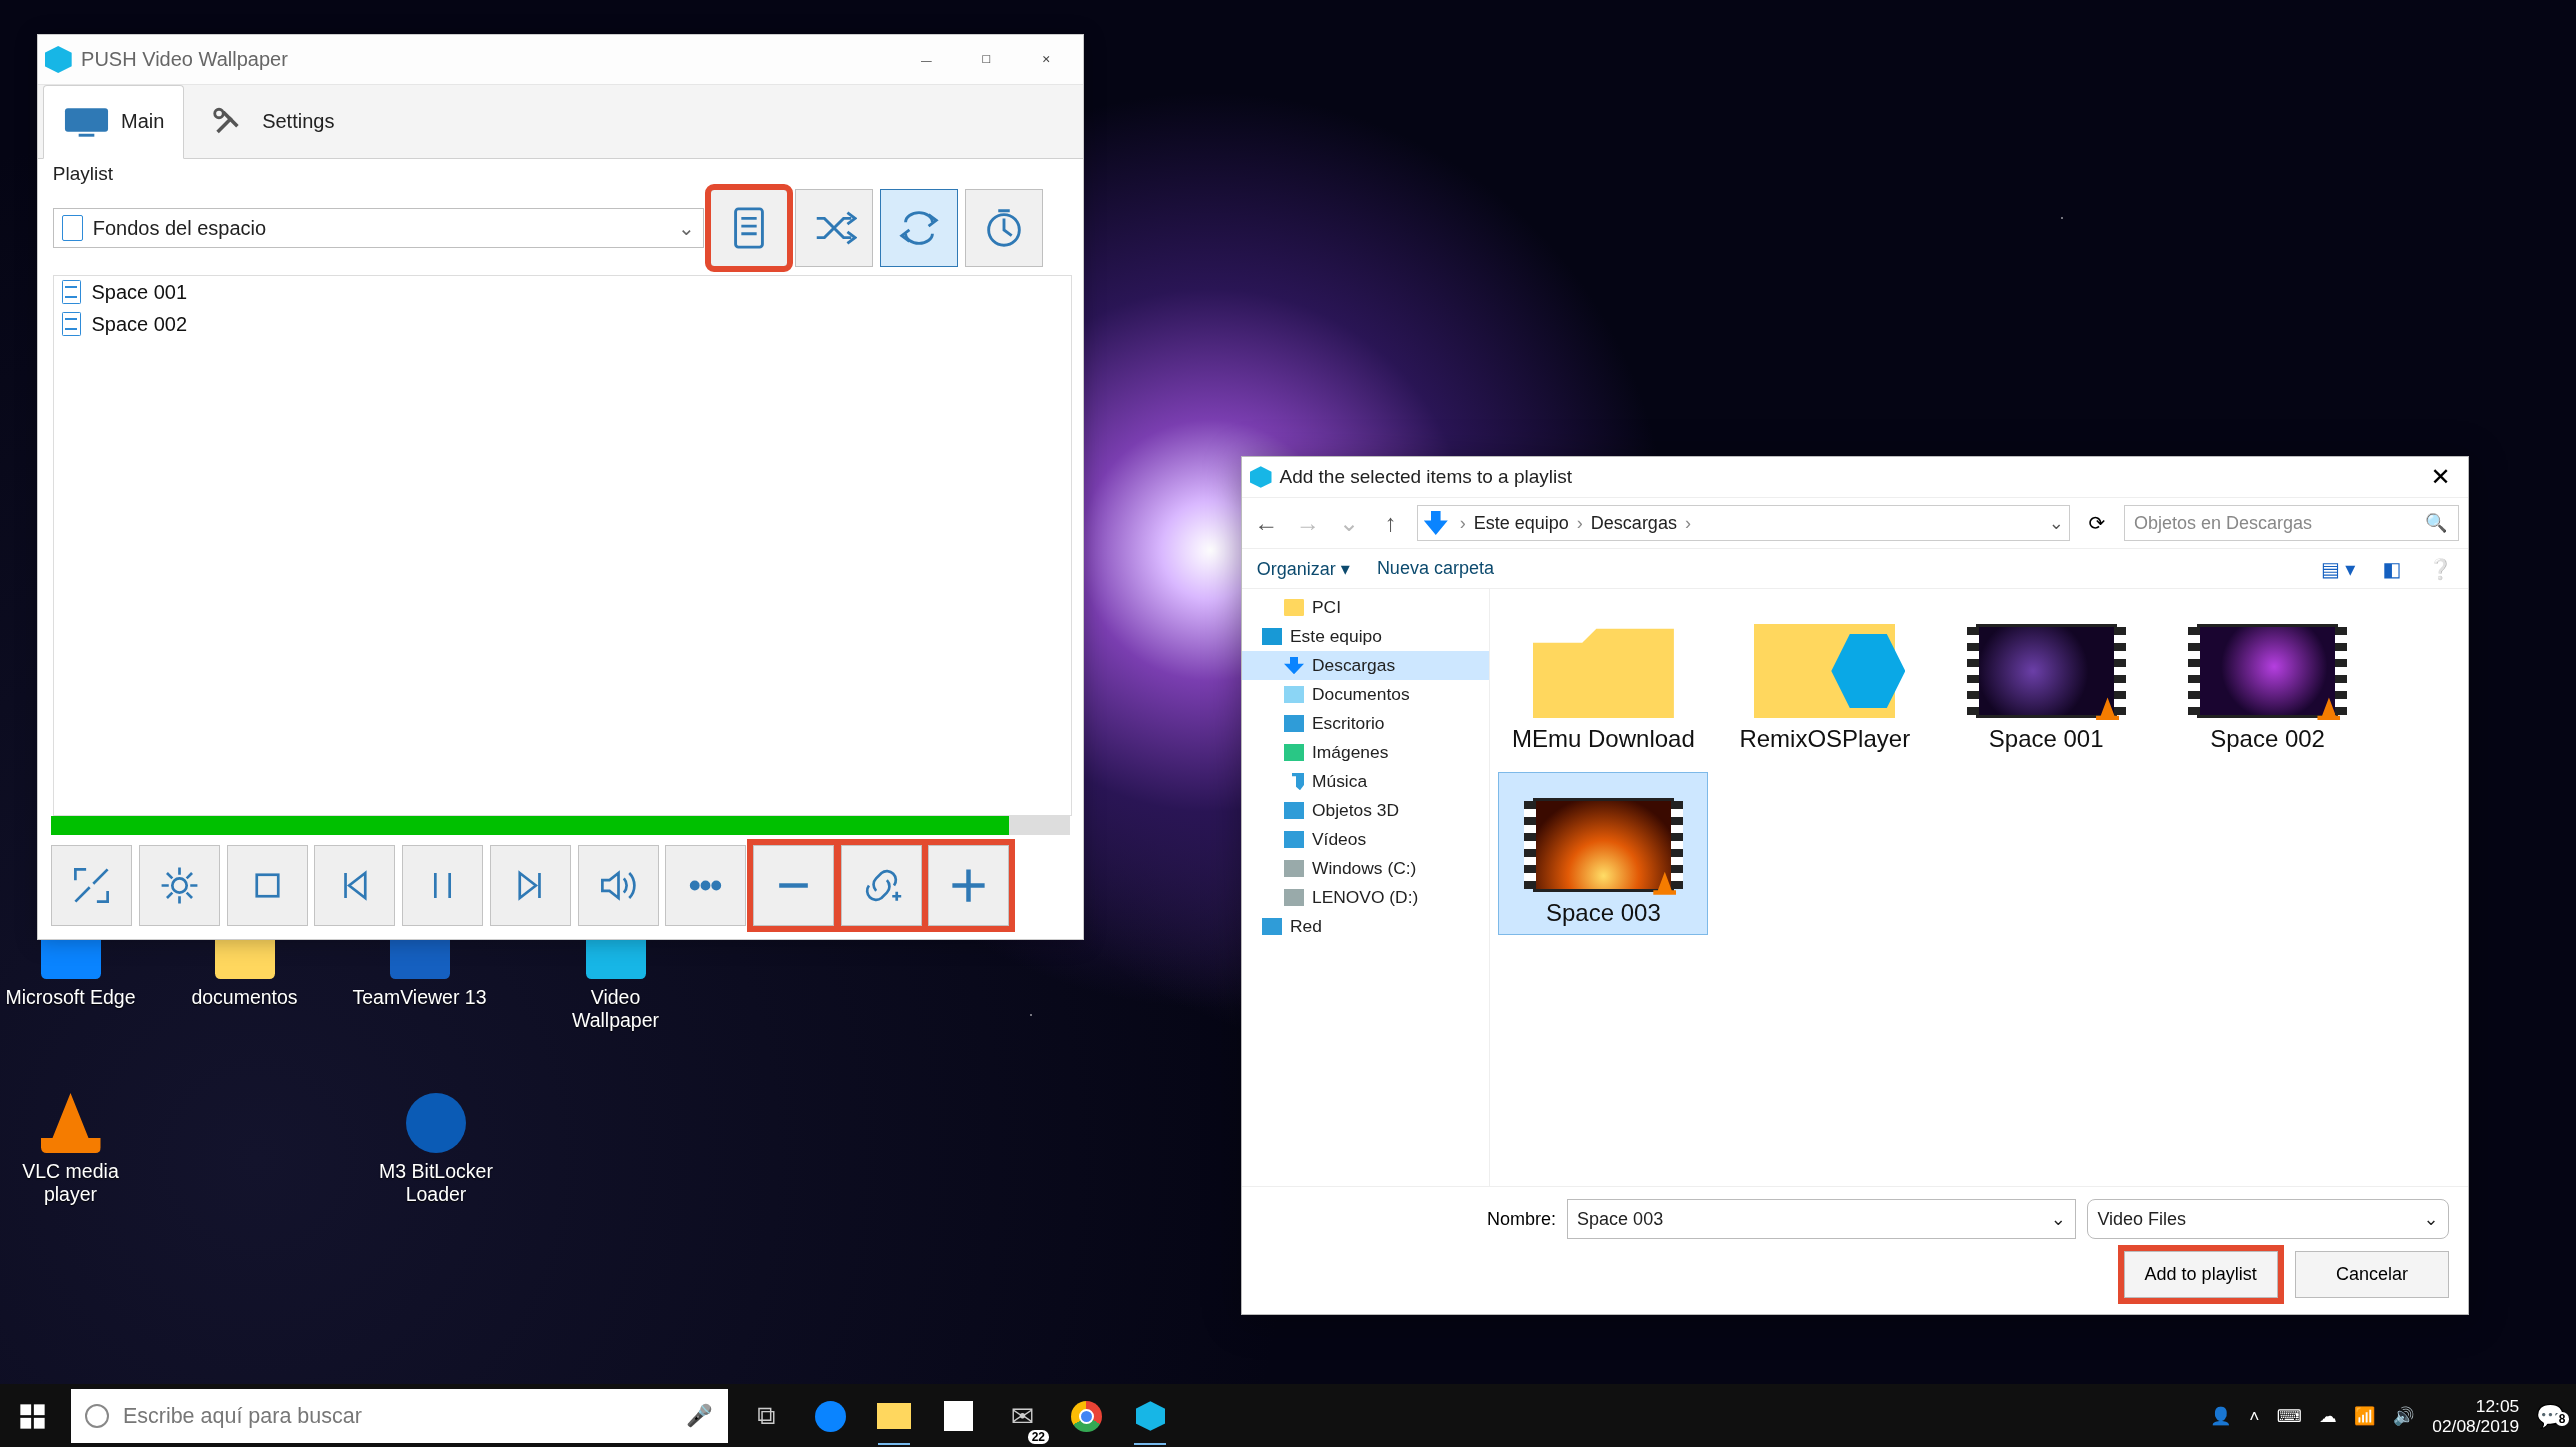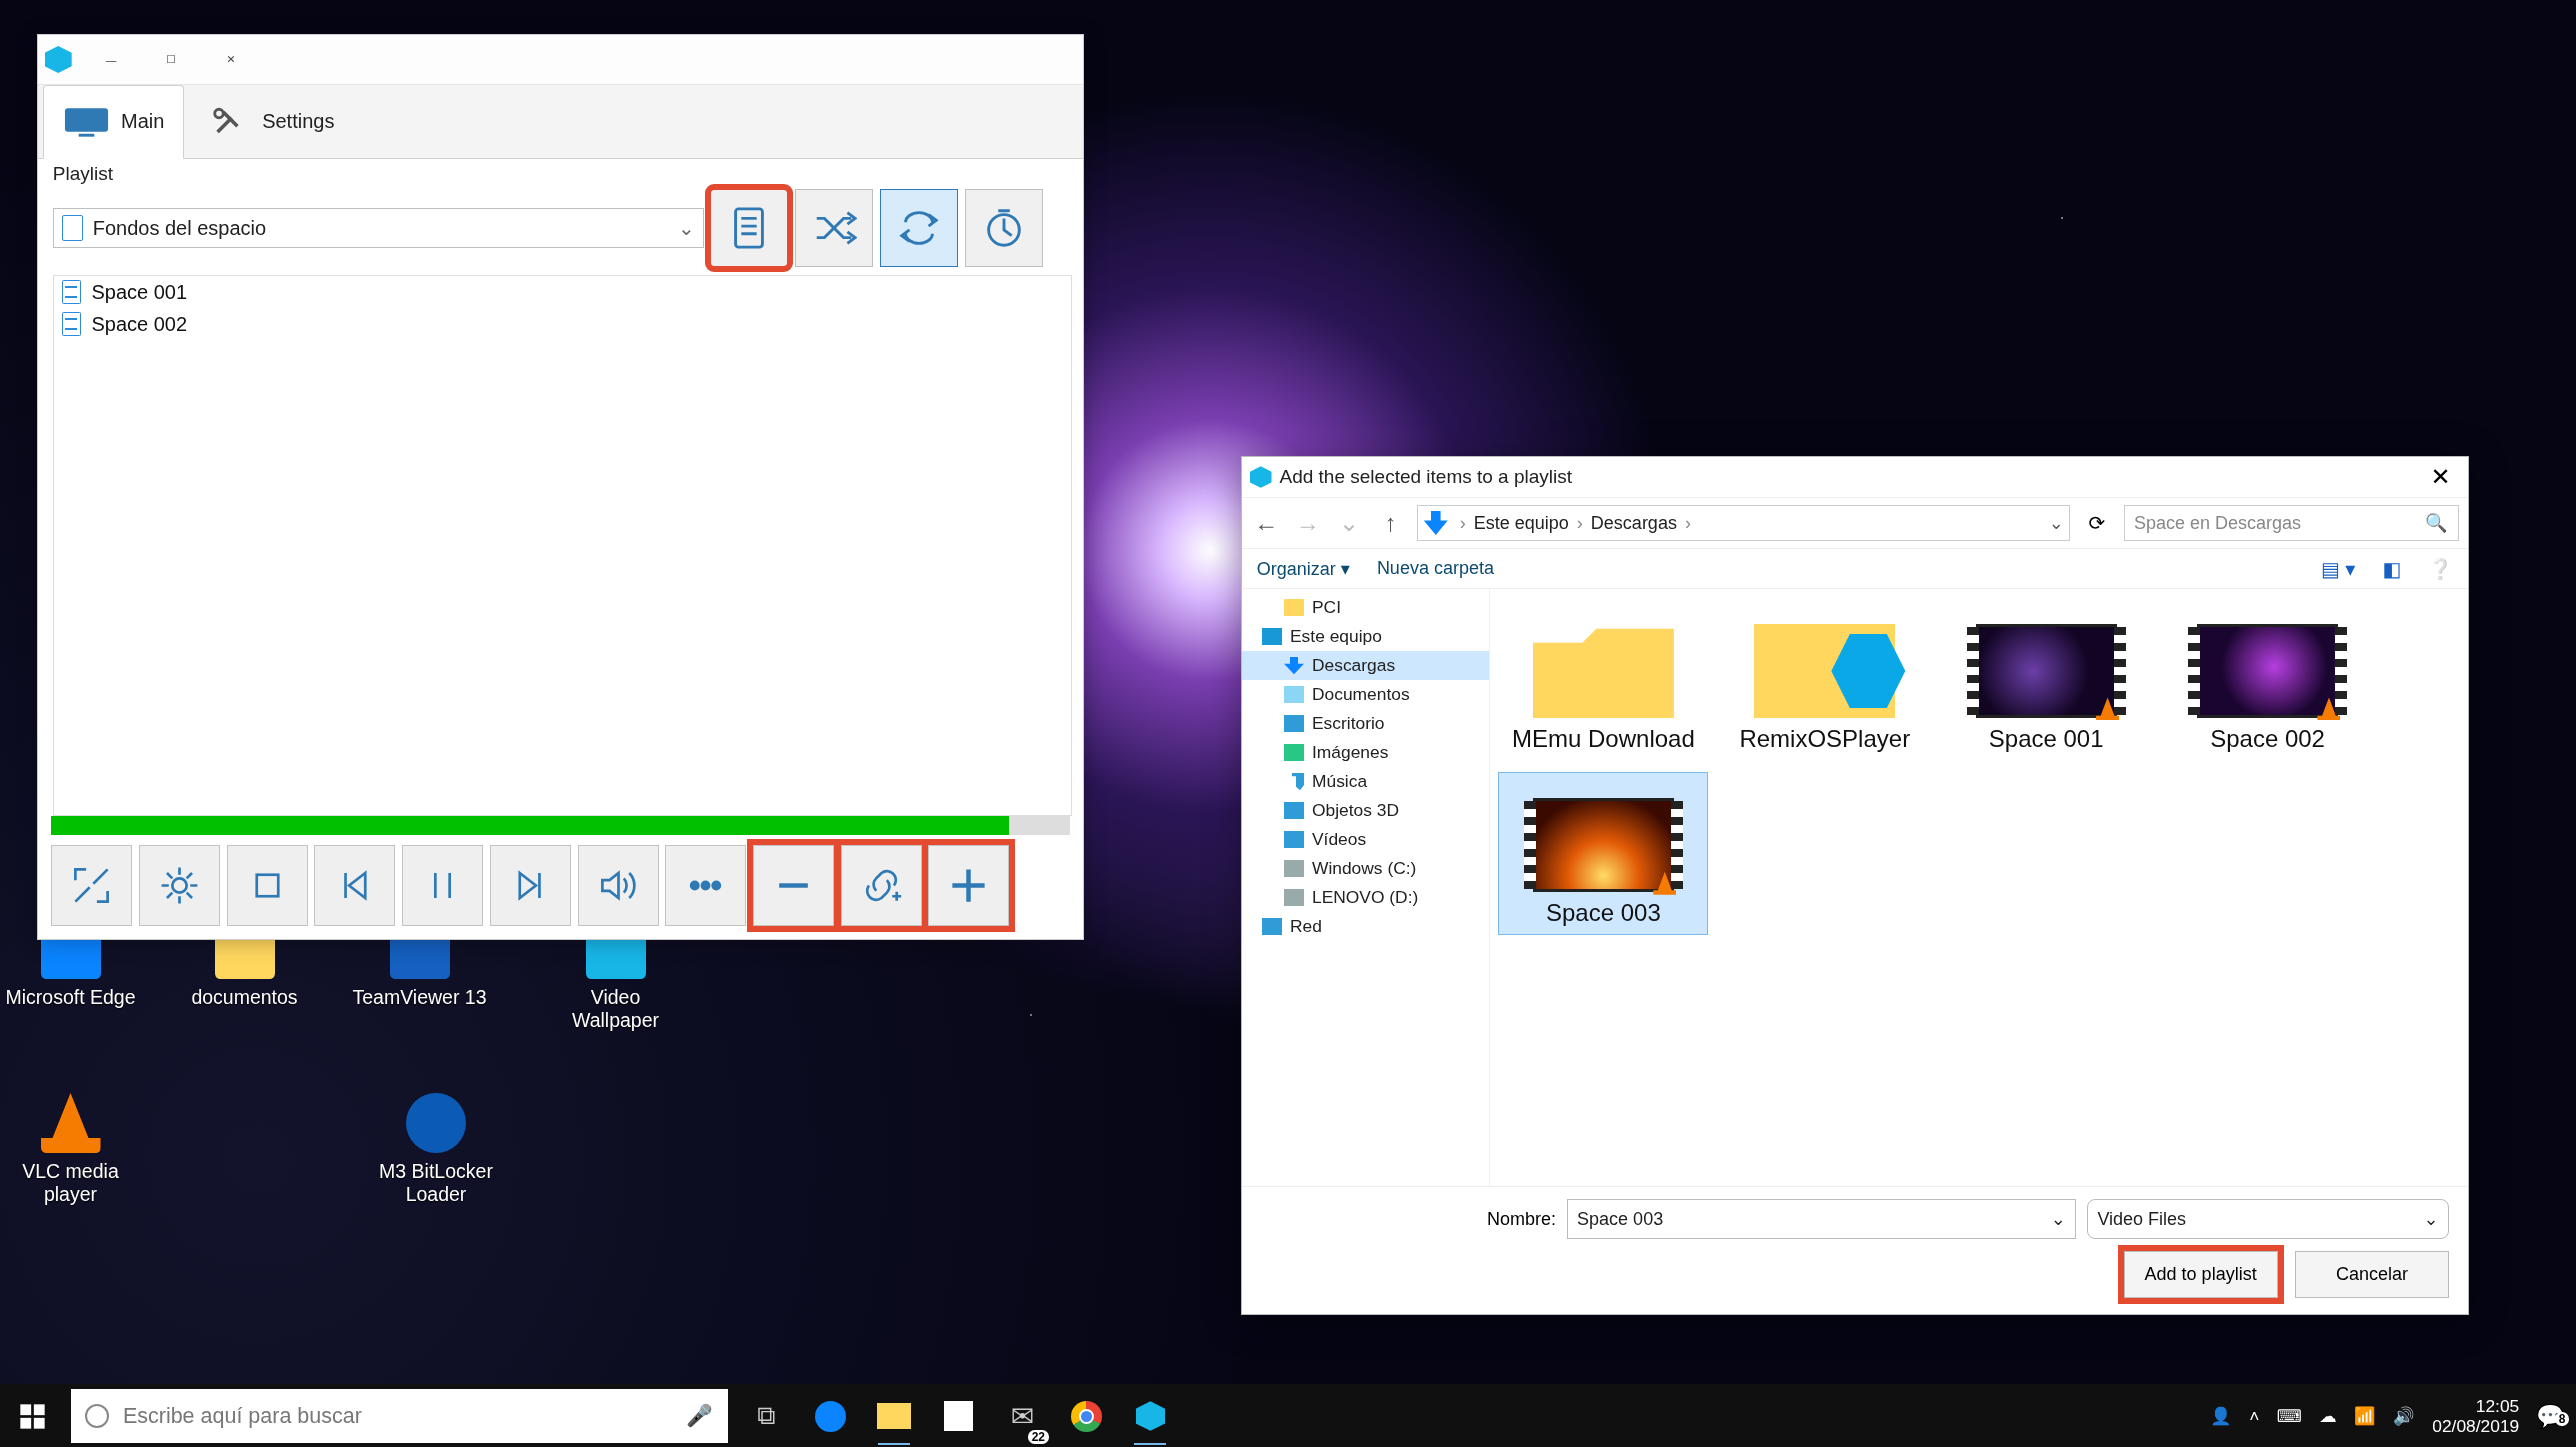--- a/index.html
+++ b/index.html
@@ -178,20 +178,21 @@
     <span>VLC media player</span>
   </div>
   <div class="dicon" style="left:349px;top:174px;width:174px">
     <div class="box" style="background:#0b5bb5;border-radius:50%"></div><span>M3 BitLocker Loader</span>
   </div>
 </div>
 
 <div class="push-win">
   <div class="push-title">
     <div class="appicon"></div>
+    <div class="t">PUSH Video Wallpaper</div>
     <div class="wc">―</div>
     <div class="wc">☐</div>
     <div class="wc">✕</div>
   </div>
 
   <div class="push-tabs">
     <div class="push-tab active">
       <svg viewBox="0 0 48 32">
           <rect x="2" y="2" width="44" height="24" rx="3" fill="#2f79b5"></rect>
           <rect x="16" y="28" width="16" height="3" fill="#2f79b5"></rect>
@@ -335,21 +336,21 @@
       <div class="dl"></div>
       <span class="sep">›</span>
       <span>Este equipo</span>
       <span class="sep">›</span>
       <span>Descargas</span>
       <span class="sep">›</span>
       <span class="cv">⌄</span>
     </div>
     <div class="refresh">⟳</div>
     <div class="search">
-      <span>Space en Descargas</span>
+      <span>Objetos en Descargas</span>
       <span>🔍</span>
     </div>
   </div>
 
   <div class="fdlg-toolbar">
     <div class="l"><span>Organizar</span> ▾</div>
     <div class="l">Nueva carpeta</div>
     <div class="sp"></div>
     <div class="ic">▤ ▾</div>
     <div class="ic">◧</div>

